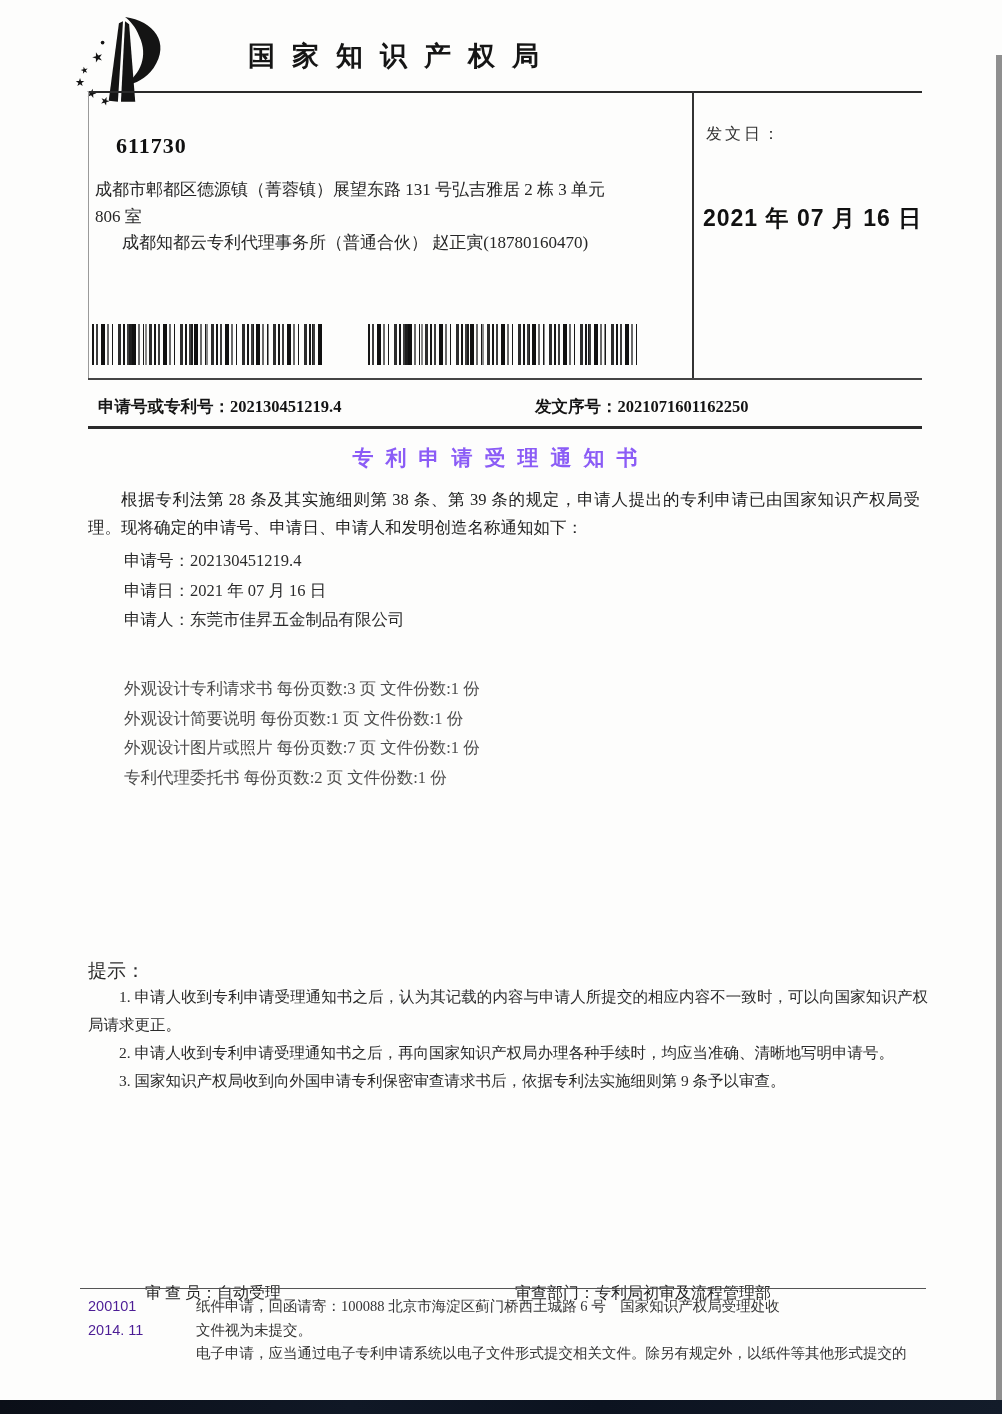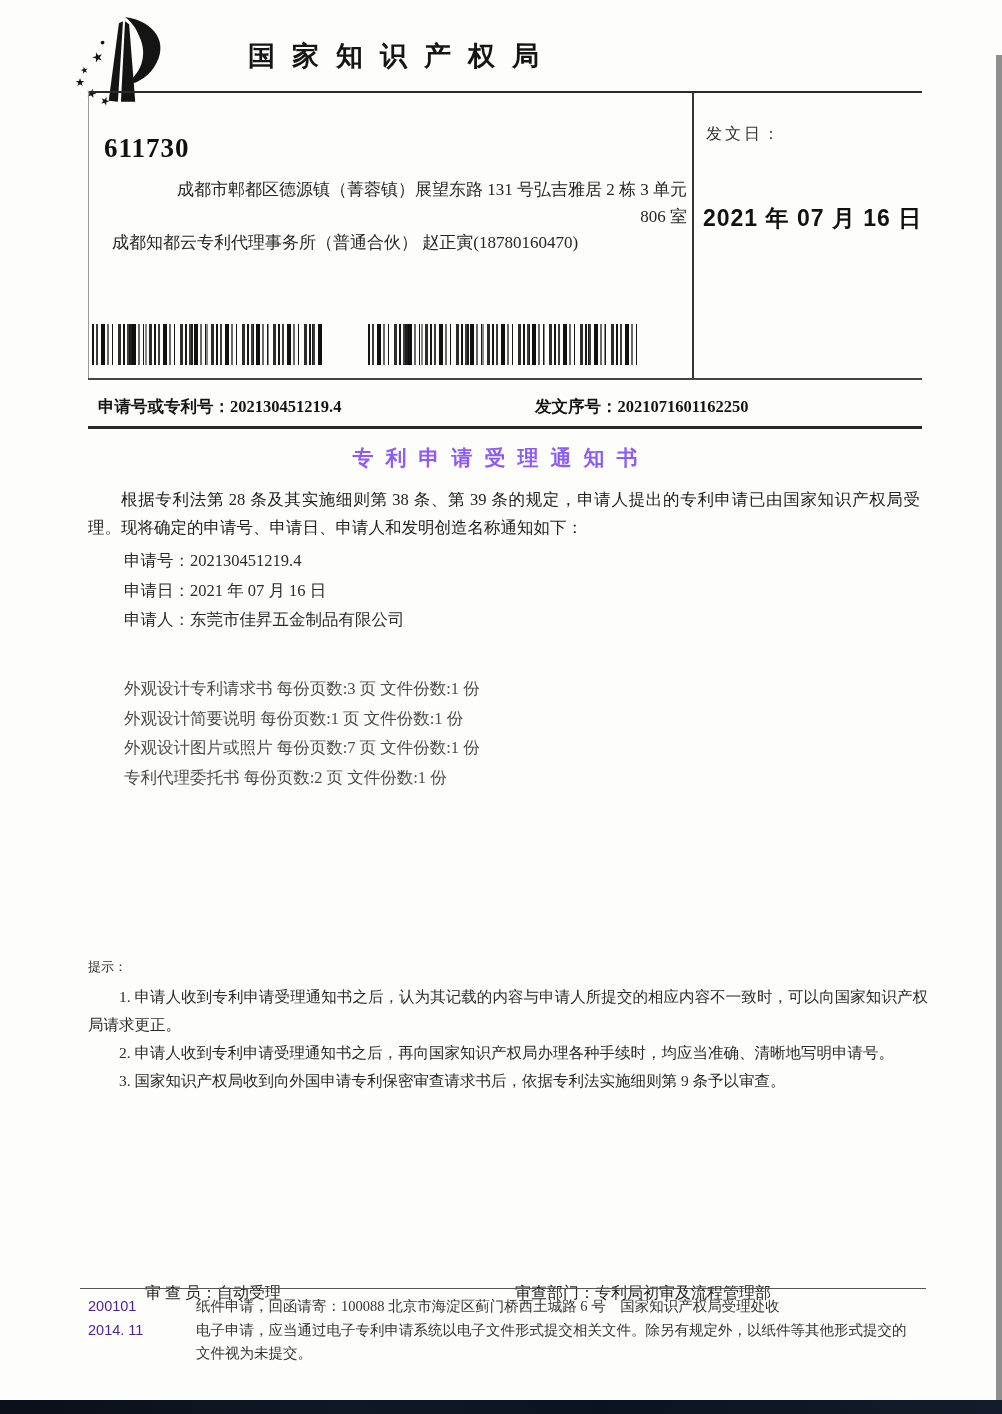--- a/index.html
+++ b/index.html
@@ -8,23 +8,23 @@
     font-family:"Liberation Serif","DejaVu Serif",serif;color:#1e1e1e;
     overflow:hidden;
   }
   .abs{position:absolute;}
   .agency-title{
     top:38px;left:0;width:804px;text-align:center;
     font-size:27px;font-weight:bold;letter-spacing:17px;color:#151515;
   }
   .hrule{background:#2a2a2a;height:2px;}
   .thinrule{background:#555;height:1px;}
-  .postcode{top:133px;left:104px;font-size:27px;font-weight:bold;letter-spacing:1px;color:#101010;text-align:right;}
-  .addr-block{top:176px;left:95px;width:592px;text-align:right;font-size:17px;line-height:27px;color:#262626;}
-  .agent-line{top:231px;left:112px;font-size:17px;color:#262626;}
+  .postcode{top:133px;left:116px;font-size:22px;font-weight:bold;letter-spacing:1px;color:#101010;text-align:right;}
+  .addr-block{top:176px;left:95px;width:592px;text-align:left;font-size:17px;line-height:27px;color:#262626;}
+  .agent-line{top:231px;left:122px;font-size:17px;color:#262626;}
   .barcode{
     top:324px;height:41px;
     background:
       repeating-linear-gradient(90deg,#161616 0 2px,rgba(0,0,0,0) 2px 4px,#3c3c3c 4px 6px,rgba(0,0,0,0) 6px 9px,#101010 9px 13px,rgba(0,0,0,0) 13px 15px,#6a6a6a 15px 17px,rgba(0,0,0,0) 17px 20px,#181818 20px 21px,rgba(0,0,0,0) 21px 26px,#2c2c2c 26px 29px,rgba(0,0,0,0) 29px 31px),
       repeating-linear-gradient(90deg,rgba(0,0,0,0) 0 37px,#1d1d1d 37px 40px,rgba(0,0,0,0) 40px 53px,#888 53px 55px,rgba(0,0,0,0) 55px 61px);
   }
   .vdivider{top:91px;left:692px;width:2px;height:289px;background:#333;}
   .left-edge{top:91px;left:88px;width:1px;height:289px;background:#9a9a9a;}
   .dispatch-label{top:124px;left:706px;font-size:16px;letter-spacing:3px;color:#333;}
   .dispatch-date{
@@ -34,21 +34,21 @@
   .ref-row{font-size:16.5px;font-weight:bold;color:#141414;top:396px;}
   .notice-title{
     top:444px;left:0;width:1002px;text-align:center;
     font-size:21px;font-weight:bold;letter-spacing:12px;color:#8b5cf6;
   }
   .intro{top:486px;left:88px;width:832px;font-size:16.5px;line-height:28px;
     text-indent:2em;text-align:justify;color:#222;}
   .fields{top:546px;left:124px;font-size:16.5px;line-height:29.5px;color:#2a2a2a;}
   .received{top:674px;left:124px;font-size:16.5px;line-height:29.5px;color:#4c4c4c;}
   .received .rc-head{color:#3a3a3a;}
-  .notes-head{top:958px;left:88px;font-size:13px;color:#2b2b2b;font-family:Liberation Serif, serif;}
+  .notes-head{top:958px;left:88px;font-size:19px;color:#2b2b2b;font-family:Liberation Serif, serif;}
   .notes{top:983px;left:88px;width:840px;font-size:15.5px;line-height:28px;color:#2b2b2b;}
   .notes p{margin:0;text-indent:2em;text-align:justify;}
   .signoff{top:1283px;font-size:16px;color:#242424;}
   .footer-rule{top:1288px;left:80px;width:846px;}
   .footer-codes{top:1295px;left:88px;font-size:14.5px;line-height:23.5px;color:#4c1d95;
     font-family:"Liberation Sans","DejaVu Sans",sans-serif;}
   .footer-text{top:1295px;left:196px;width:742px;font-size:14.5px;line-height:23.5px;color:#333;}
   .bottom-bar{left:0;bottom:0;width:1002px;height:14px;
     background:linear-gradient(90deg,#0b0f18 0%,#101826 35%,#0c1320 60%,#131c2a 100%);}
   .right-edge{top:55px;right:0;width:6px;height:1345px;background:#8f8f8f;}
@@ -129,18 +129,18 @@
   <span>审查部门：</span><span>专利局初审及流程管理部</span>
 </div>
 
 <div class="abs thinrule footer-rule"></div>
 <div class="abs footer-codes">
   <div>200101</div>
   <div>2014. 11</div>
 </div>
 <div class="abs footer-text">
   <div>纸件申请，回函请寄：100088  北京市海淀区蓟门桥西土城路 6 号　国家知识产权局受理处收</div>
+  <div>文件视为未提交。</div>
   <div>电子申请，应当通过电子专利申请系统以电子文件形式提交相关文件。除另有规定外，以纸件等其他形式提交的</div>
-  <div>文件视为未提交。</div>
 </div>
 
 <div class="abs right-edge"></div>
 <div class="abs bottom-bar"></div>
 
 </body></html>

